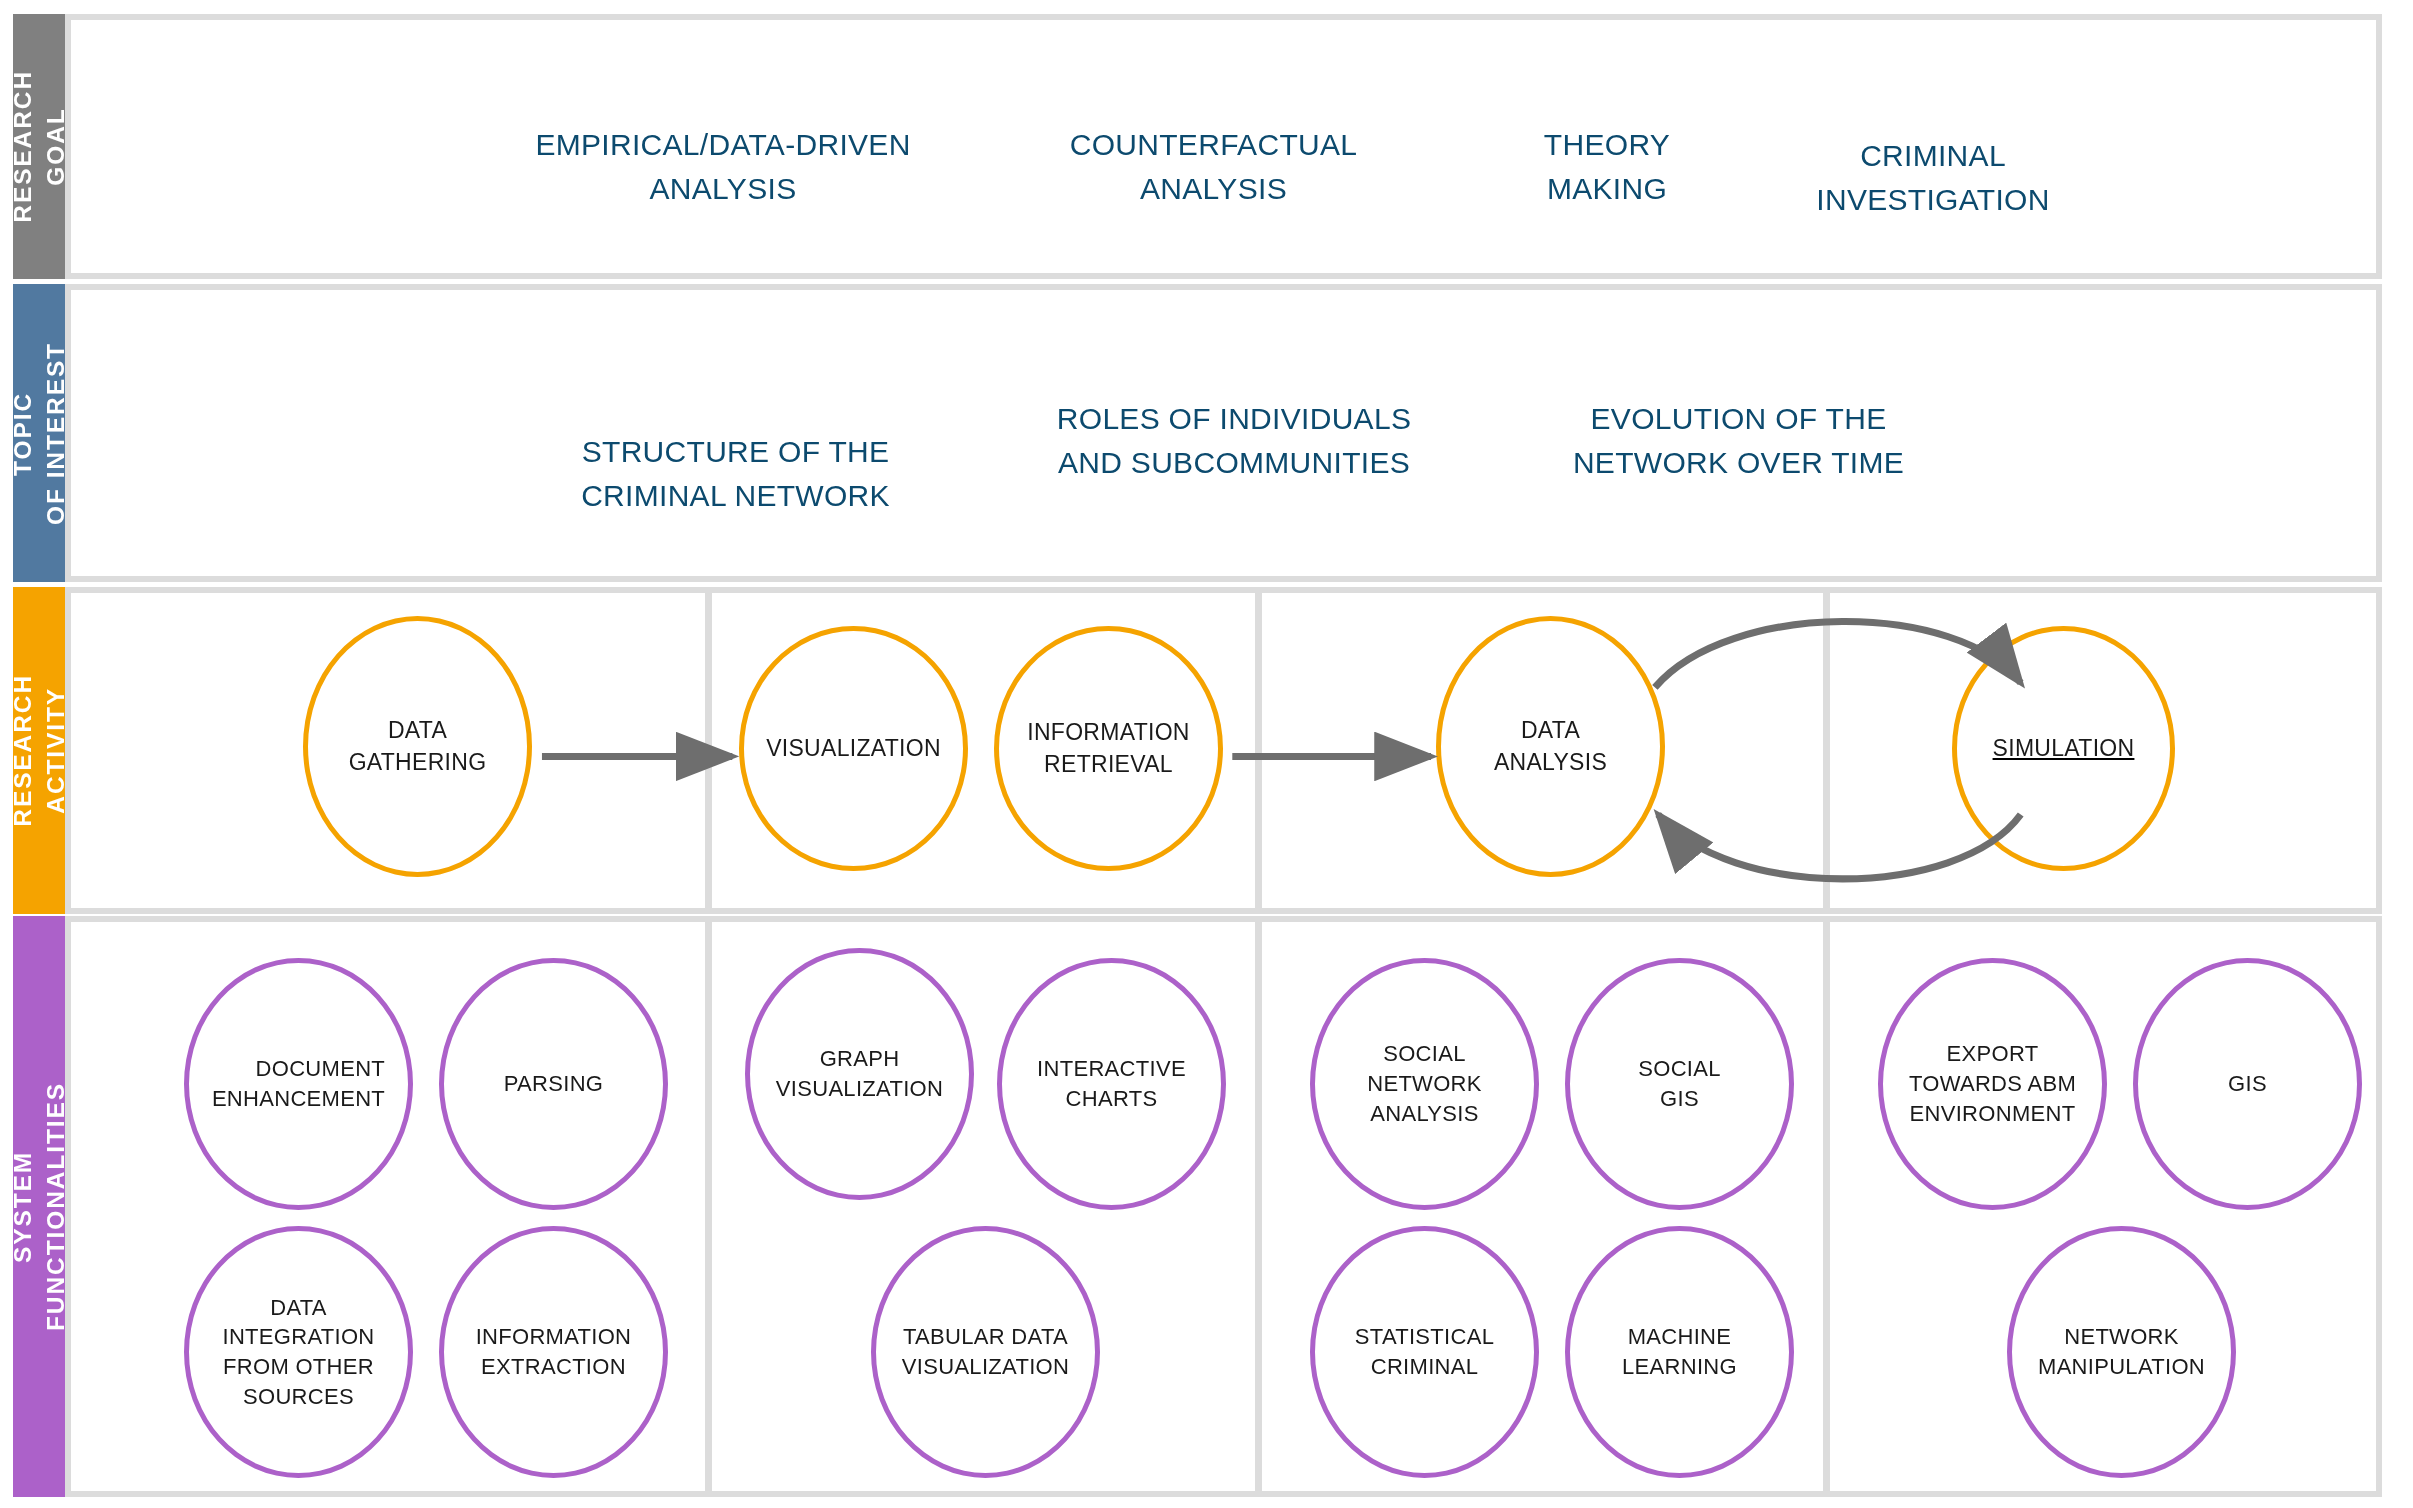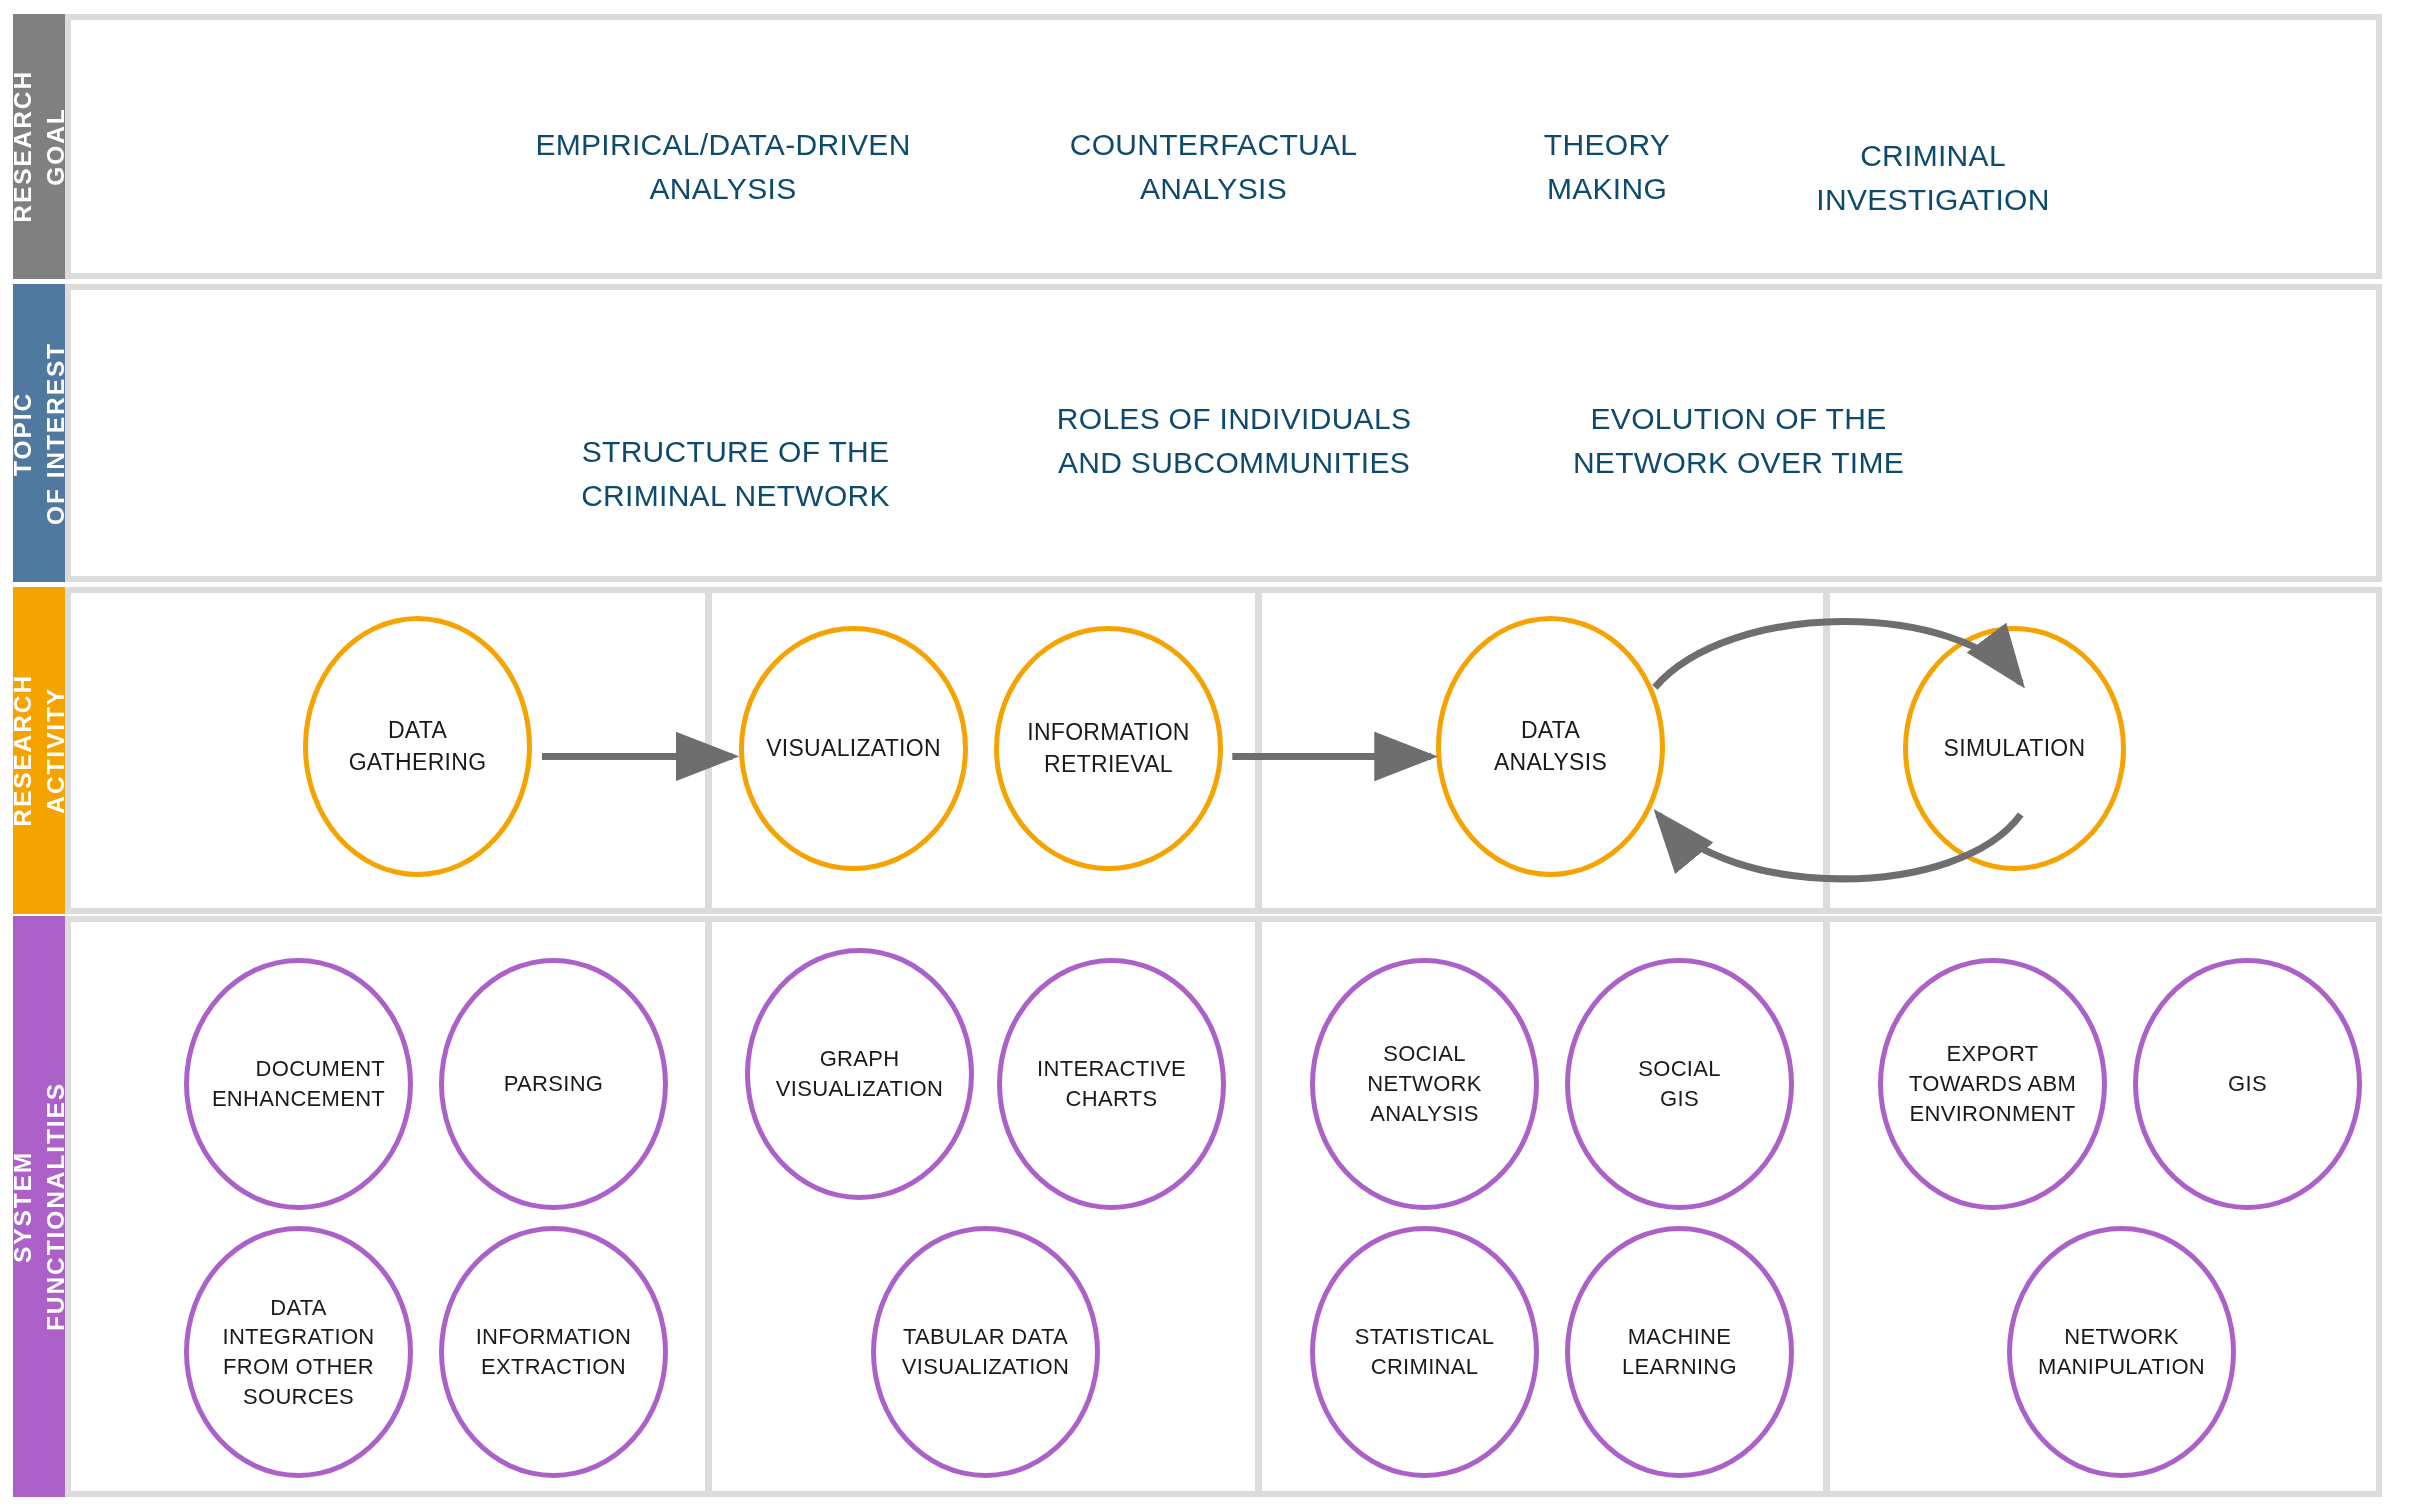--- a/index.html
+++ b/index.html
@@ -110,21 +110,21 @@
     <span>VISUALIZATION</span>
   </div>
   <div class="circle c-orange" style="left:994px;top:626px;width:229px;height:245px;">
     <span>INFORMATION
 RETRIEVAL</span>
   </div>
   <div class="circle c-orange" style="left:1436px;top:616px;width:229px;height:261px;">
     <span>DATA
 ANALYSIS</span>
   </div>
-  <div class="circle c-orange" style="left:1903px;top:626px;width:223px;height:245px;">
+  <div class="circle c-orange" style="left:1952px;top:626px;width:223px;height:245px;text-decoration:underline;">
     <span>SIMULATION</span>
   </div>
 
   <svg class="flow" viewBox="0 0 3740 2338">
     <defs>
       <marker id="ah" markerWidth="9" markerHeight="7" refX="8" refY="3.5" orient="auto">
         <polygon points="0 0, 9 3.5, 0 7" fill="#6e6e6e"></polygon>
       </marker>
     </defs>
     <line x1="840" y1="1172" x2="1135" y2="1172" stroke="#6e6e6e" stroke-width="11" marker-end="url(#ah)"></line>

